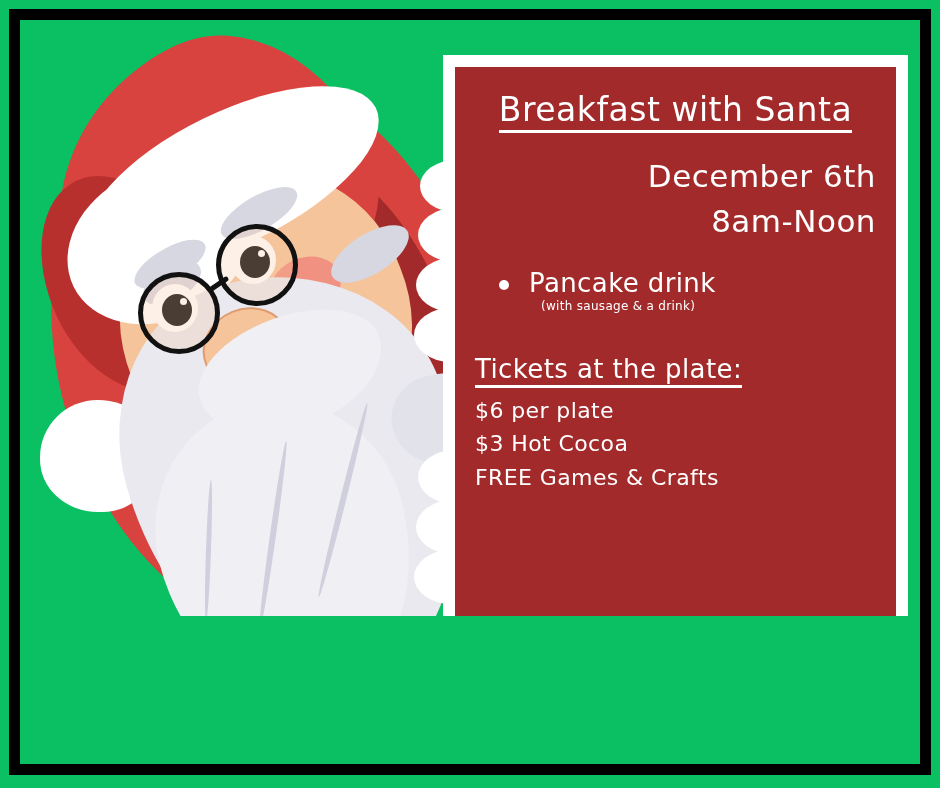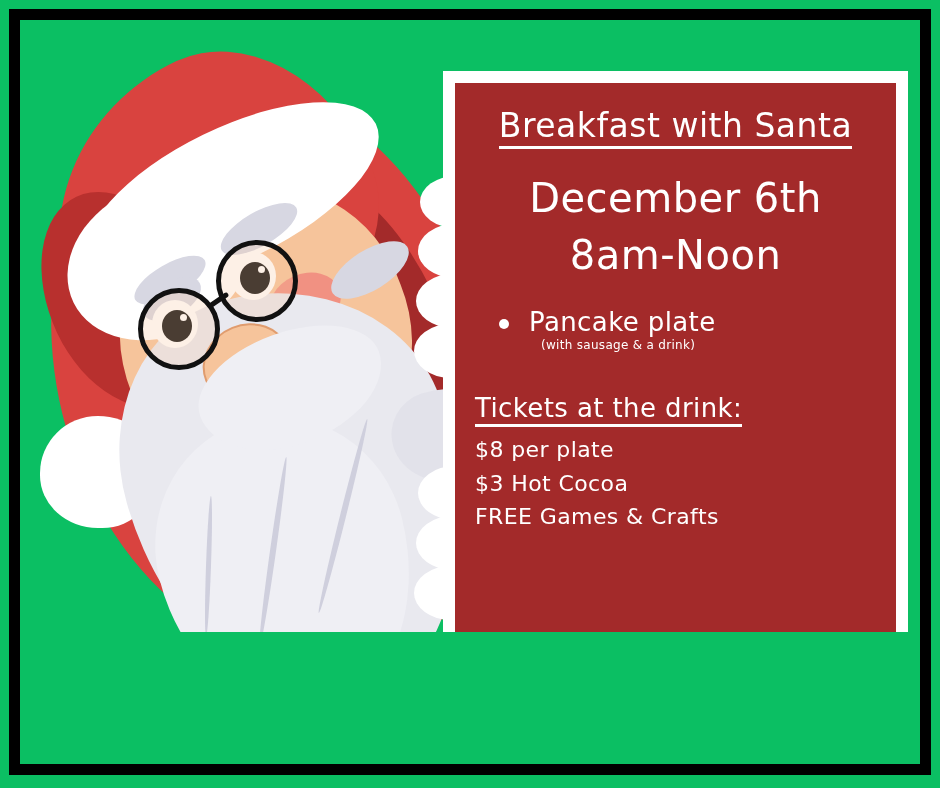--- a/index.html
+++ b/index.html
@@ -3,21 +3,21 @@
 <meta charset="utf-8">
 <style>
   html,body{margin:0;padding:0;background:#0BBF63;}
   body{width:940px;height:788px;overflow:hidden;font-family:"DejaVu Sans",sans-serif;}
   .poster{position:relative;width:940px;height:788px;background:#0BBF63;overflow:hidden;}
 
   
   .frame{position:absolute;left:9px;top:9px;width:922px;height:766px;
          border:11px solid #000;box-sizing:border-box;background:#0BBF63;}
 
-  .art{position:absolute;left:20px;top:36px;width:900px;height:596px;overflow:hidden;}
+  .art{position:absolute;left:20px;top:20px;width:900px;height:596px;overflow:hidden;}
 
   
   .santa{position:absolute;left:0px;top:0px;width:460px;height:700px;}
 
   .body-red{position:absolute;left:40px;top:40px;width:430px;height:600px;
             background:#D9433F;border-radius:52% 48% 46% 54% / 50% 52% 48% 50%;
             transform:rotate(-18deg);}
   .body-shade{position:absolute;left:215px;top:130px;width:230px;height:470px;
             background:#A32A2A;border-radius:46% 54% 50% 50% / 48% 50% 50% 52%;
             transform:rotate(-14deg);}
@@ -108,21 +108,21 @@
   .card{position:absolute;left:423px;top:35px;width:465px;height:675px;
         background:#FFFFFF;box-sizing:border-box;padding:12px;}
   .panel{width:100%;height:100%;background:#A32A2A;box-sizing:border-box;
          padding:26px 20px 18px 20px;color:#FFFFFF;
          font-family:"DejaVu Sans",sans-serif;}
 
   .title{font-size:33px;text-align:center;letter-spacing:.5px;
          border-bottom:3px solid #fff;display:inline-block;padding-bottom:2px;
          line-height:1.05;white-space:nowrap;}
   .title-wrap{text-align:center;margin-bottom:24px;}
-  .date{font-size:40px;text-align:center;line-height:1.28;margin-bottom:6px;letter-spacing:.5px;}
+  .date{font-size:31px;text-align:right;line-height:1.28;margin-bottom:6px;letter-spacing:.5px;}
 
   .bullets{margin:26px 0 0 0;padding:0;list-style:none;}
   .bullets li{font-size:26px;line-height:1.16;margin-bottom:10px;letter-spacing:.4px;
               position:relative;padding-left:54px;}
   .bullets li .dot{position:absolute;left:24px;top:12px;width:10px;height:10px;
               background:#fff;border-radius:50%;}
   .bullets li.indent1{padding-left:70px;}
   .sub{font-size:12px;display:block;margin-top:2px;padding-left:12px;letter-spacing:.3px;}
 
   .tickets{margin-top:40px;}
@@ -196,28 +196,28 @@
         <div class="title-wrap">
           <div class="title">Breakfast with Santa</div>
         </div>
 
         <div class="date">December 6th</div>
         <div class="date">8am-Noon</div>
 
         <ul class="bullets">
           <li>
             <span class="dot"></span>
-            <span>Pancake plate</span>
+            <span>Pancake drink</span>
             <span class="sub">(with sausage &amp; a drink)</span>
           </li>
         </ul>
 
         <div class="tickets">
-          <div class="tickets-head">Tickets at the drink:</div>
-          <div class="price">$8 per plate</div>
+          <div class="tickets-head">Tickets at the plate:</div>
+          <div class="price">$6 per plate</div>
           <div class="price">$3 Hot Cocoa</div>
           <div class="price">FREE Games &amp; Crafts</div>
         </div>
 
       </div>
     </div>
 
   </div>
 </div>
 

